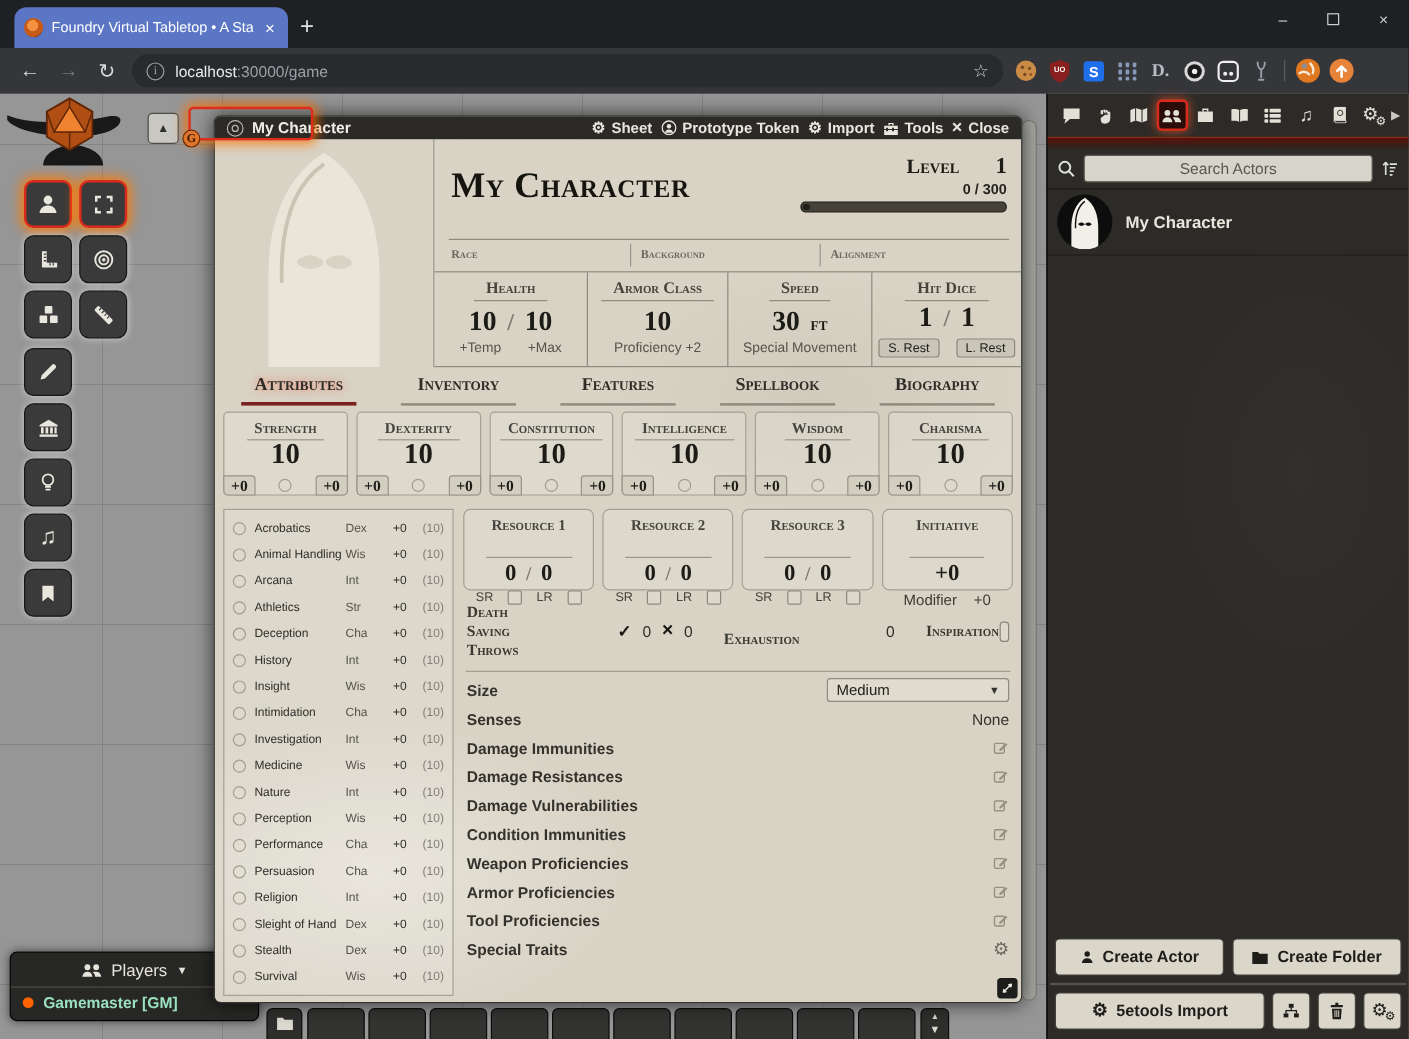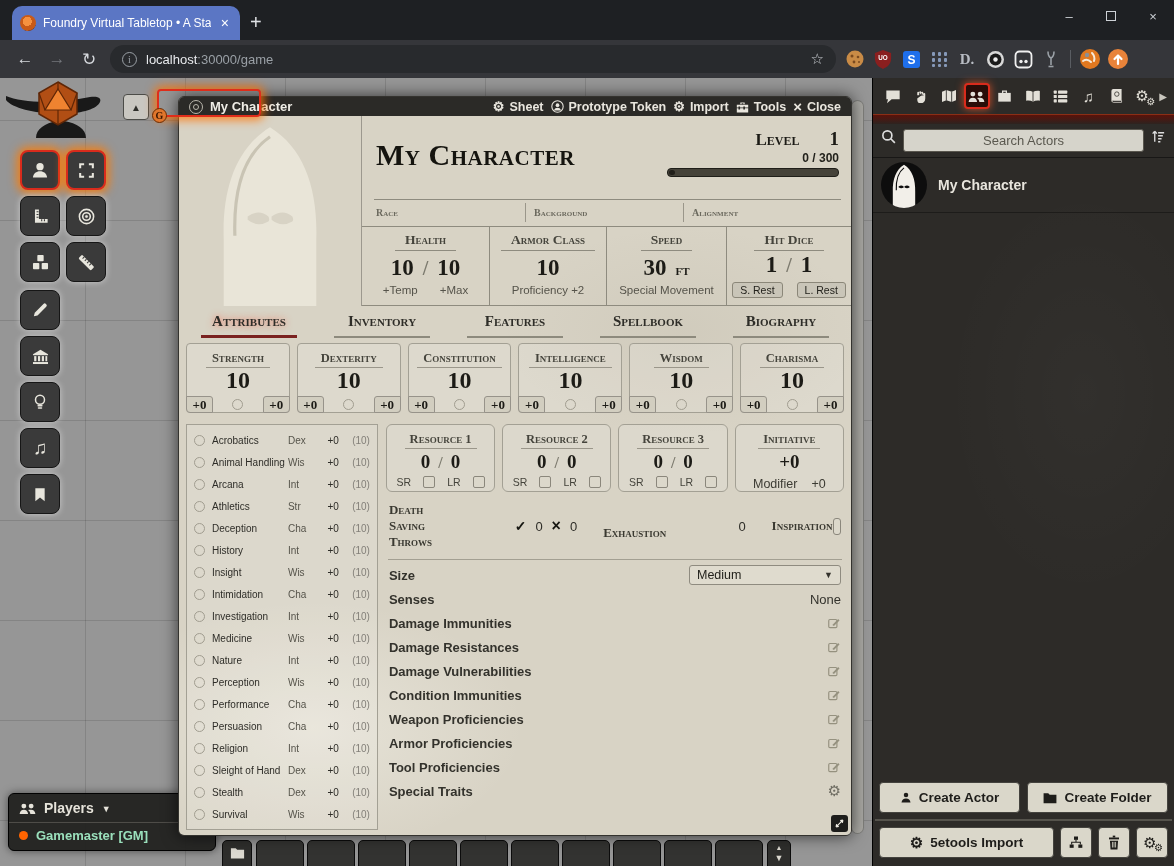--- a/index.html
+++ b/index.html
@@ -46,22 +46,22 @@
     border:1px solid #4c4c48;border-radius:4px;color:#2f2f2b;font-size:10px;
     display:flex;align-items:center;justify-content:center;}
 
   .ctrl{position:absolute;width:40px;height:40px;border-radius:8px;background:#3a3a3a;
     border:1px solid #161616;color:#e8e6dd;display:flex;align-items:center;justify-content:center;
     box-shadow:0 0 6px rgba(255,255,255,.5);}
   .ctrl.hl{border:2px solid #d92b1c;box-shadow:0 0 10px 3px rgba(255,122,0,.85);}
 
   .players{position:absolute;left:8px;top:715px;width:208px;background:rgba(32,32,30,.94);
     border:1px solid #000;border-radius:6px;color:#e6e3da;box-shadow:0 0 8px rgba(0,0,0,.5);}
-  .players-h{display:flex;align-items:center;gap:8px;padding:6px 10px;font-weight:bold;font-size:14px;
-    border-bottom:1px solid #4e4c48;}
+  .players-h{display:flex;align-items:center;gap:8px;padding:6px 10px;font-weight:normal;font-size:14px;
+    border-bottom:1px solid #4e4c48;justify-content:center;}
   .players-h .car{font-size:9px;margin-top:2px;}
   .player-row{display:flex;align-items:center;gap:8px;padding:5px 10px 7px;}
   .pdot{width:9px;height:9px;border-radius:50%;background:#ff6400;flex:none;}
   .pname{font-size:13px;font-weight:bold;color:#9ae0bc;}
 
   .hotbar{position:absolute;left:222px;top:762px;display:flex;gap:4px;align-items:flex-start;}
   .hb-btn,.hb-slot{height:40px;background:#2e2e2c;border:1px solid #0c0c0c;border-radius:5px;}
   .hb-btn{width:30px;display:flex;align-items:flex-start;justify-content:center;padding-top:6px;color:#dcd9d0;}
   .hb-slots{display:flex;gap:3px;}
   .hb-slot{width:48px;background:#333331;}
@@ -141,21 +141,21 @@
   .sk-name{flex:1;white-space:nowrap;overflow:hidden;}
   .sk-abl{width:27px;color:#55534a;}
   .sk-mod{width:24px;text-align:right;}
   .sk-pass{width:31px;text-align:right;color:#827f78;}
 
   .rightcol{flex:1;display:flex;flex-direction:column;}
   .resources{display:flex;gap:7px;}
   .resbox{flex:1;border:1px solid #a3a094;border-radius:6px;background:rgba(255,255,255,.12);
     text-align:center;height:68px;padding-top:4px;}
   .res-t{font-family:"Liberation Serif",serif;font-variant:small-caps;font-weight:bold;font-size:12.5px;
-    color:#45443c;display:inline-block;border-bottom:1px solid #9a968a;padding:0 5px 1px;white-space:nowrap;}
+    color:#45443c;display:inline-block;border-bottom:1px solid #9a968a;padding:0 5px 18px;white-space:nowrap;}
   .res-v{font-family:"Liberation Serif",serif;font-weight:bold;font-size:19px;color:#1c1b16;
     display:flex;justify-content:center;gap:8px;align-items:baseline;margin-top:2px;}
   .res-f{display:flex;justify-content:center;gap:12px;align-items:center;font-size:10.5px;color:#45443c;margin-top:3px;}
   .chk{width:12px;height:12px;background:#dcd8cb;border:1px solid #8b877c;border-radius:2px;display:inline-block;}
   .init-v{font-family:"Liberation Serif",serif;font-weight:bold;font-size:19px;margin-top:2px;}
   .init-f{font-size:12.5px;color:#3c3b33;margin-top:4px;display:flex;justify-content:center;gap:14px;}
 
   .counters{display:flex;align-items:center;margin:10px 3px 2px;}
   .cnt-lab{font-family:"Liberation Serif",serif;font-variant:small-caps;font-weight:bold;font-size:13px;color:#3a3931;}
   .cnt-v{font-size:13px;color:#2e2d28;}
@@ -192,21 +192,21 @@
   .sidebar{position:absolute;right:0;top:0;width:302px;height:788px;background:#2d2b28;
     border-left:1px solid #000;display:flex;flex-direction:column;
     background-image:radial-gradient(ellipse 200px 300px at 70% 40%,rgba(255,255,255,.025),transparent 70%);}
   .sb-tabs{height:36px;display:flex;align-items:center;justify-content:space-between;padding:0 7px;}
   .sb-tab{width:26px;height:26px;display:flex;align-items:center;justify-content:center;color:#e3e0d8;}
   .sb-tab.active{border:2px solid #d92b1c;border-radius:4px;background:#2a0d08;
     box-shadow:0 0 9px rgba(255,90,40,.75);}
   .sb-arrow{color:#c9c6be;font-size:10px;}
   .sb-glow{height:10px;background:linear-gradient(to bottom,#5a120a,rgba(45,11,6,.25));
     border-top:1px solid #8a2f16;}
-  .sb-search{display:flex;gap:7px;padding:5px 8px;}
+  .sb-search{display:flex;align-items:center;gap:7px;padding:5px 8px;}
   .sb-search input{flex:1;height:23px;background:#d6d4cb;border:1px solid #59564e;border-radius:3px;
     text-align:center;font-size:13px;color:#46443e;font-family:"Liberation Sans",sans-serif;outline:none;}
   .sb-search input::placeholder{color:#5a584f;}
   .sb-list{flex:1;border-top:1px solid rgba(0,0,0,.45);}
   .actor-row{display:flex;align-items:center;gap:11px;padding:5px 8px;height:55px;
     border-bottom:1px solid rgba(0,0,0,.35);}
   .actor-av{width:46px;height:46px;border-radius:50%;background:#0d0d0d;overflow:hidden;flex:none;
     display:flex;align-items:flex-end;justify-content:center;}
   .actor-name{font-weight:bold;font-size:14px;color:#e8e5dd;}
   .sb-foot{display:flex;gap:7px;padding:5px 6px 6px;}

